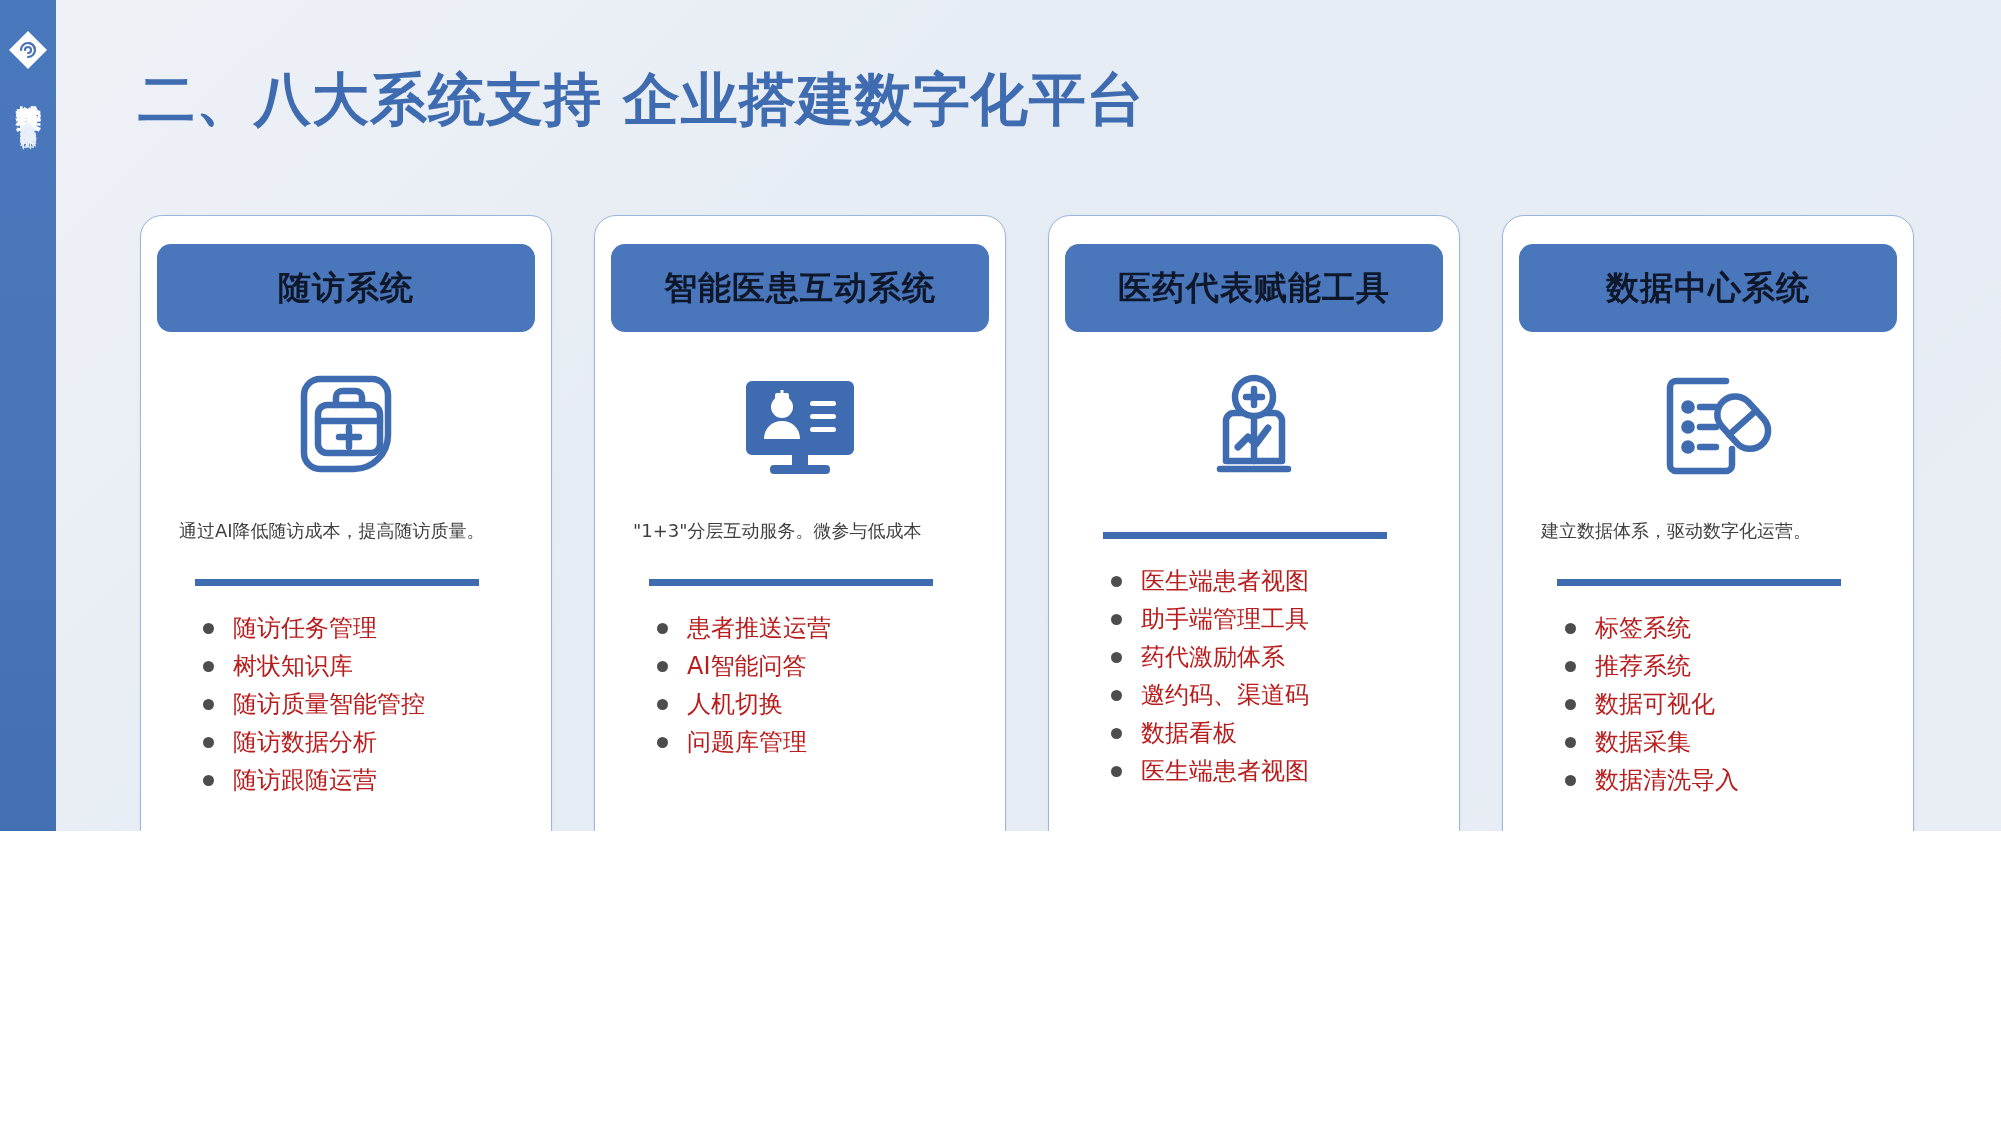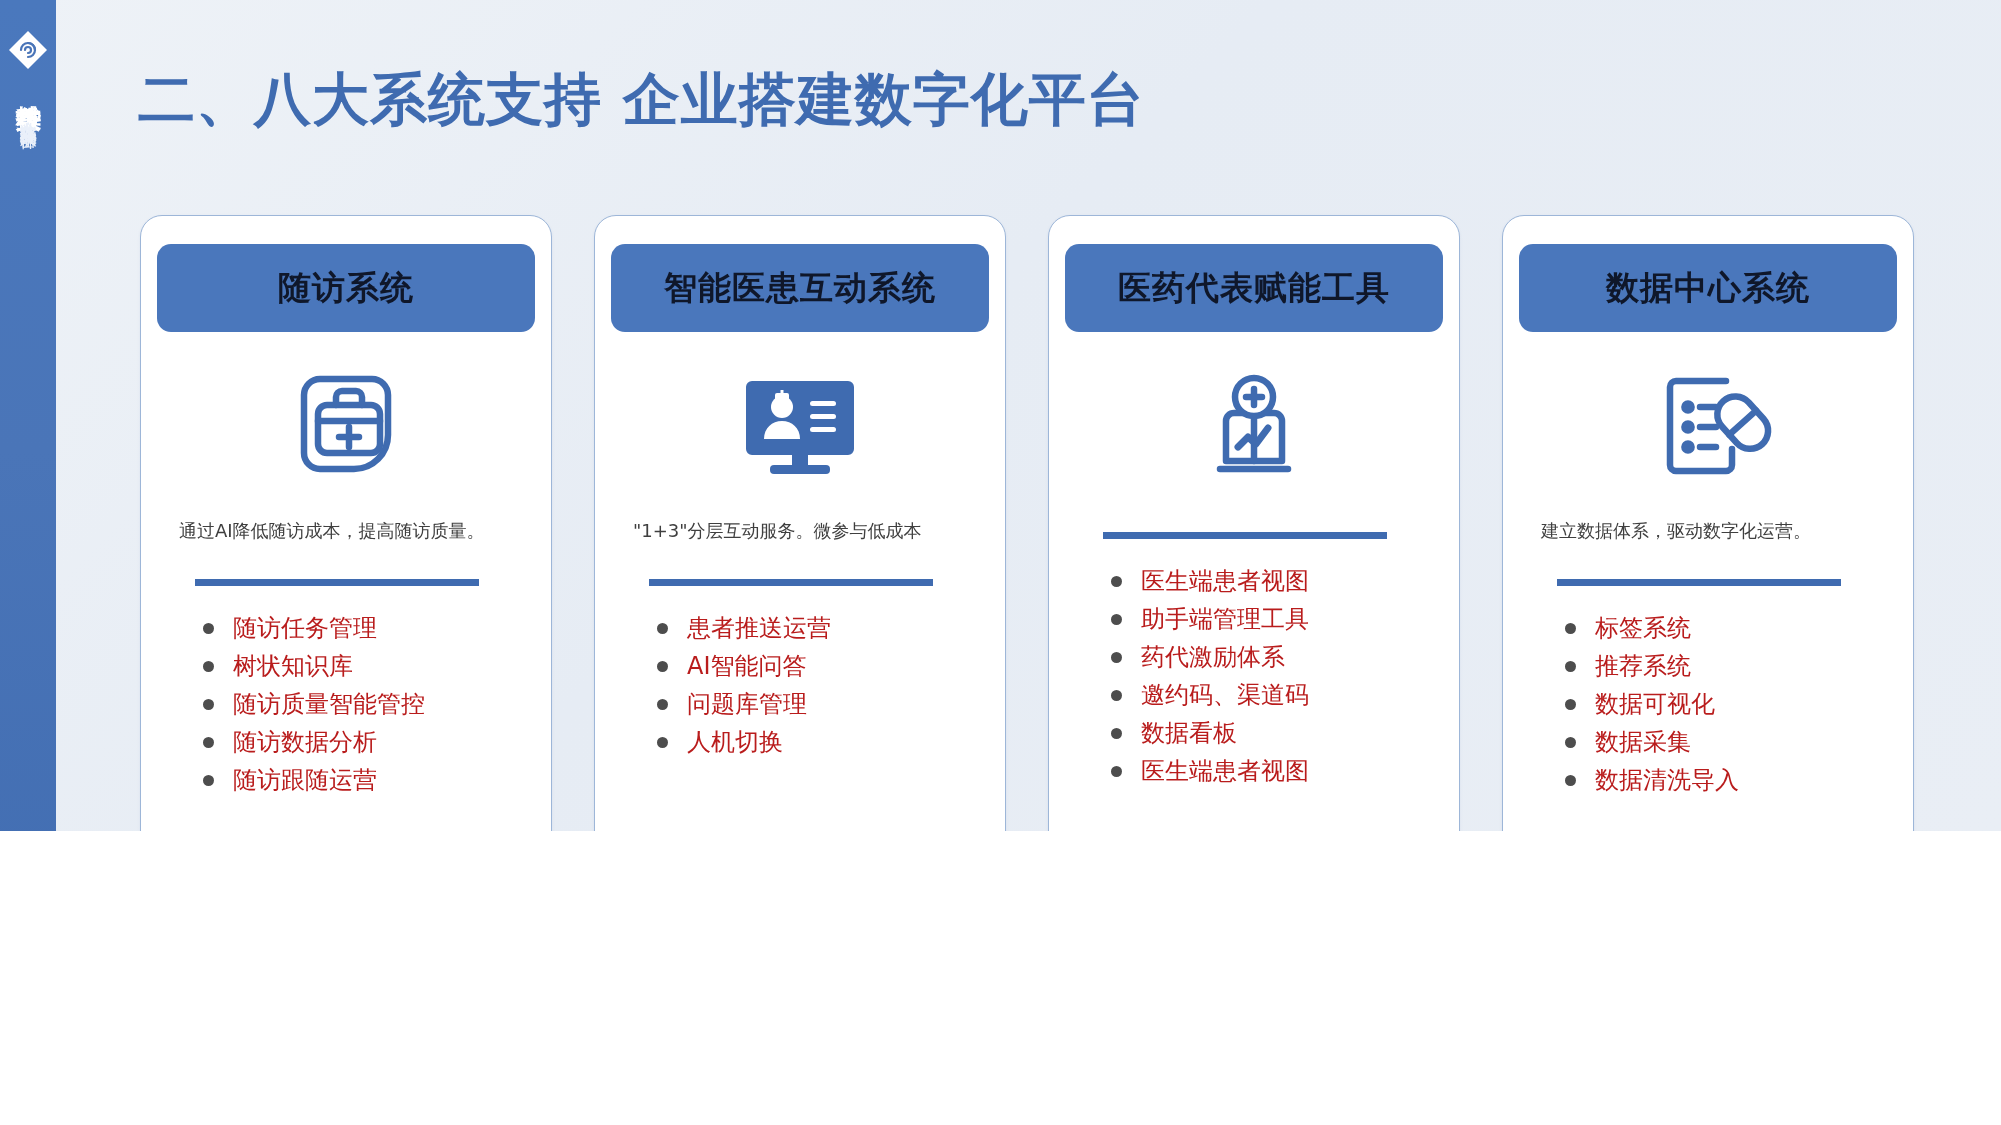--- a/index.html
+++ b/index.html
@@ -228,22 +228,22 @@
             <rect x="68" y="57" width="5" height="5"></rect>
             <rect x="68" y="70" width="5" height="5"></rect>
           </g>
         </svg>
       </div>
       <div class="card-desc">"1+3"分层互动服务。微参与低成本</div>
       <div class="card-rule"></div>
       <ul class="card-list">
         <li>患者推送运营</li>
         <li>AI智能问答</li>
+        <li>人机切换</li>
         <li>问题库管理</li>
-        <li>人机切换</li>
       </ul>
     </div>
 
     <div class="card">
       <div class="card-header">医药代表赋能工具</div>
       <div class="card-icon">
         <svg width="132" height="132" viewBox="0 0 132 132" fill="none" stroke="#3f6bb0" stroke-width="6.5" stroke-linecap="round" stroke-linejoin="round">
           <path d="M38 64a8 8 0 0 1 8-8h40a8 8 0 0 1 8 8v40H38z"></path>
           <path d="M66 56v48"></path>
           <circle cx="66" cy="40" r="19" fill="#ffffff"></circle>

